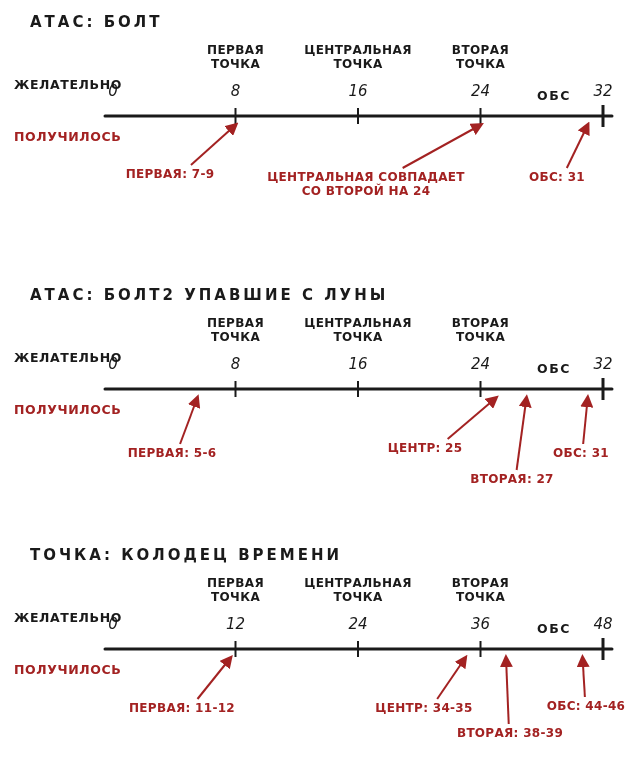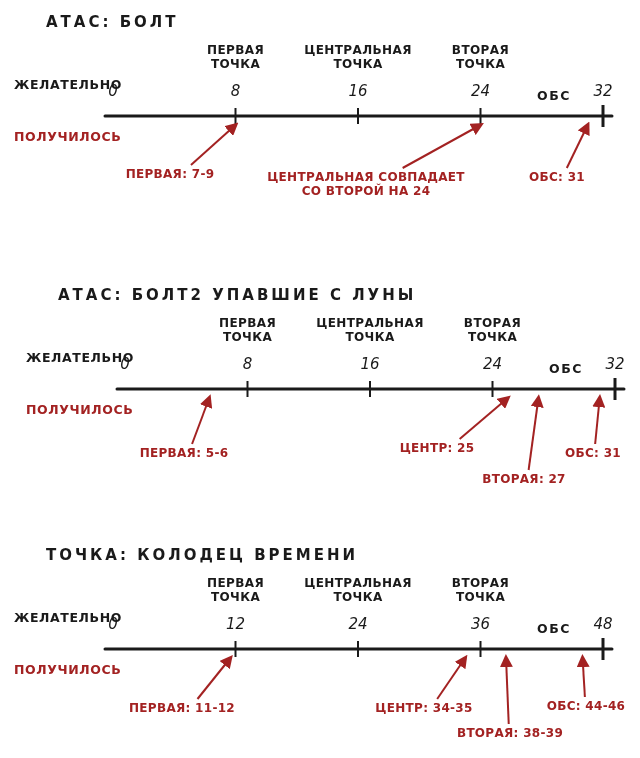--- a/index.html
+++ b/index.html
@@ -4,25 +4,25 @@
 <style>
   * { margin: 0; padding: 0; box-sizing: border-box; }
   html, body { background: #ffffff; }
   body {
     width: 640px; height: 758px;
     font-family: "DejaVu Sans", "Liberation Sans", sans-serif;
     overflow: hidden;
   }
   .chart-block { height: 252px; }
   .chart-block:nth-of-type(1) { padding-top: 12px; }
-  .chart-block:nth-of-type(2) { height: 253px; padding-top: 33px; margin-left: 12px; }
+  .chart-block:nth-of-type(2) { height: 253px; padding-top: 33px; }
   .chart-block:nth-of-type(3) { height: 253px; padding-top: 40px; }
   .chart-title {
     font-size: 15px; font-weight: bold; letter-spacing: 3px;
-    color: #1a1a1a; padding-left: 46px; height: 20px; line-height: 20px;
+    color: #1a1a1a; padding-left: 30px; height: 20px; line-height: 20px;
     white-space: nowrap;
   }
   .timeline-svg { display: block; }
   svg text { fill: #1a1a1a; }
   .t-pointlabel { font-size: 12px; font-weight: bold; letter-spacing: 0.4px; }
   .t-num { font-size: 15px; font-style: italic; }
   .t-row { font-size: 12.5px; font-weight: bold; letter-spacing: 0.6px; }
   .t-obs { font-size: 12.5px; font-weight: bold; letter-spacing: 1.5px; }
   .t-anno { font-size: 12px; font-weight: bold; letter-spacing: 0.3px; }
 </style>

